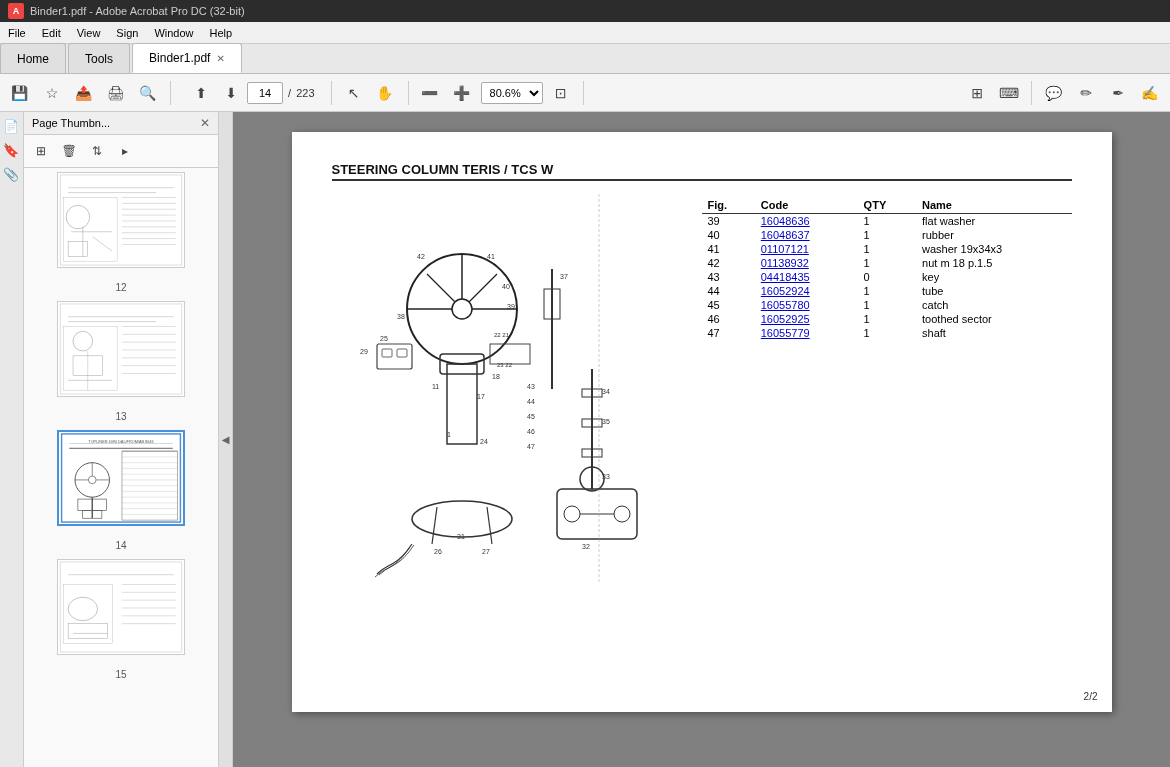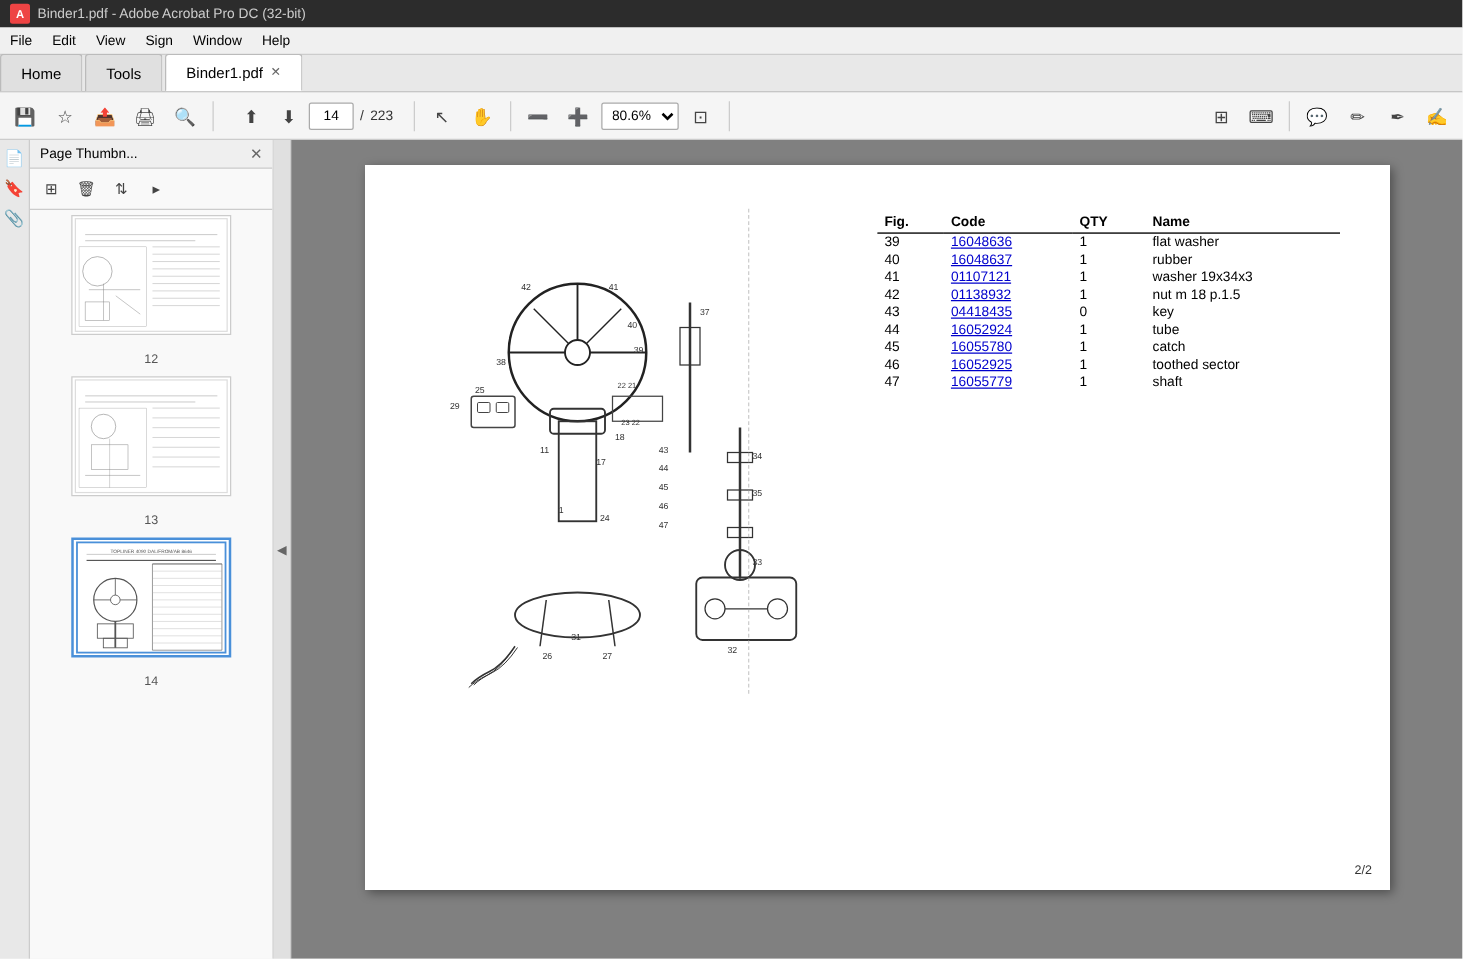--- a/index.html
+++ b/index.html
@@ -465,31 +465,55 @@
               <line x1="0" y1="54" x2="58" y2="54" stroke="#aaa" stroke-width="0.3"></line>
               <line x1="0" y1="60" x2="58" y2="60" stroke="#aaa" stroke-width="0.3"></line>
               <line x1="0" y1="66" x2="58" y2="66" stroke="#aaa" stroke-width="0.3"></line>
               <line x1="0" y1="72" x2="58" y2="72" stroke="#555" stroke-width="0.5"></line>
             </g>
           </svg>
         </div>
         <span class="thumb-label">14</span>
       </div>
 
+      <div class="thumb-item">
+        <div class="thumb-box">
+          <svg viewBox="0 0 128 96" class="thumb-sketch">
+            <rect x="2" y="2" width="124" height="92" fill="white" stroke="#ddd"></rect>
+            <line x1="10" y1="15" x2="118" y2="15" stroke="#aaa" stroke-width="0.5"></line>
+            <g transform="translate(5,25)">
+              <rect x="0" y="0" width="50" height="60" fill="none" stroke="#999" stroke-width="0.3"></rect>
+              <ellipse cx="20" cy="25" rx="15" ry="12" fill="none" stroke="#888" stroke-width="0.5"></ellipse>
+              <rect x="5" y="40" width="40" height="15" fill="none" stroke="#888" stroke-width="0.4"></rect>
+              <line x1="10" y1="50" x2="45" y2="50" stroke="#888" stroke-width="0.4"></line>
+            </g>
+            <g transform="translate(65,25)">
+              <line x1="0" y1="0" x2="55" y2="0" stroke="#aaa" stroke-width="0.4"></line>
+              <line x1="0" y1="8" x2="55" y2="8" stroke="#aaa" stroke-width="0.4"></line>
+              <line x1="0" y1="16" x2="55" y2="16" stroke="#aaa" stroke-width="0.4"></line>
+              <line x1="0" y1="24" x2="55" y2="24" stroke="#aaa" stroke-width="0.4"></line>
+              <line x1="0" y1="32" x2="55" y2="32" stroke="#aaa" stroke-width="0.4"></line>
+              <line x1="0" y1="40" x2="55" y2="40" stroke="#aaa" stroke-width="0.4"></line>
+            </g>
+          </svg>
+        </div>
+        <span class="thumb-label">15</span>
+      </div>
 
 
     </div>
   </div>
 
   <div id="collapse-handle">◀</div>
 
   <div id="pdf-area">
     <div id="pdf-page">
 
 
+      <div class="section-title" style="font-size:13px; font-weight:bold; border-bottom:2px solid #333; padding-bottom:2px; margin-bottom:8px;">STEERING COLUMN TERIS / TCS W</div>
 
       <div class="pdf-content">
 
         <div class="pdf-left">
           <svg viewBox="0 0 350 400" width="350" height="400">
 
             <rect x="0" y="0" width="350" height="400" fill="white"></rect>
 
             <circle cx="130" cy="120" r="55" fill="none" stroke="#222" stroke-width="2"></circle>
             <circle cx="130" cy="120" r="10" fill="none" stroke="#222" stroke-width="1.5"></circle>

